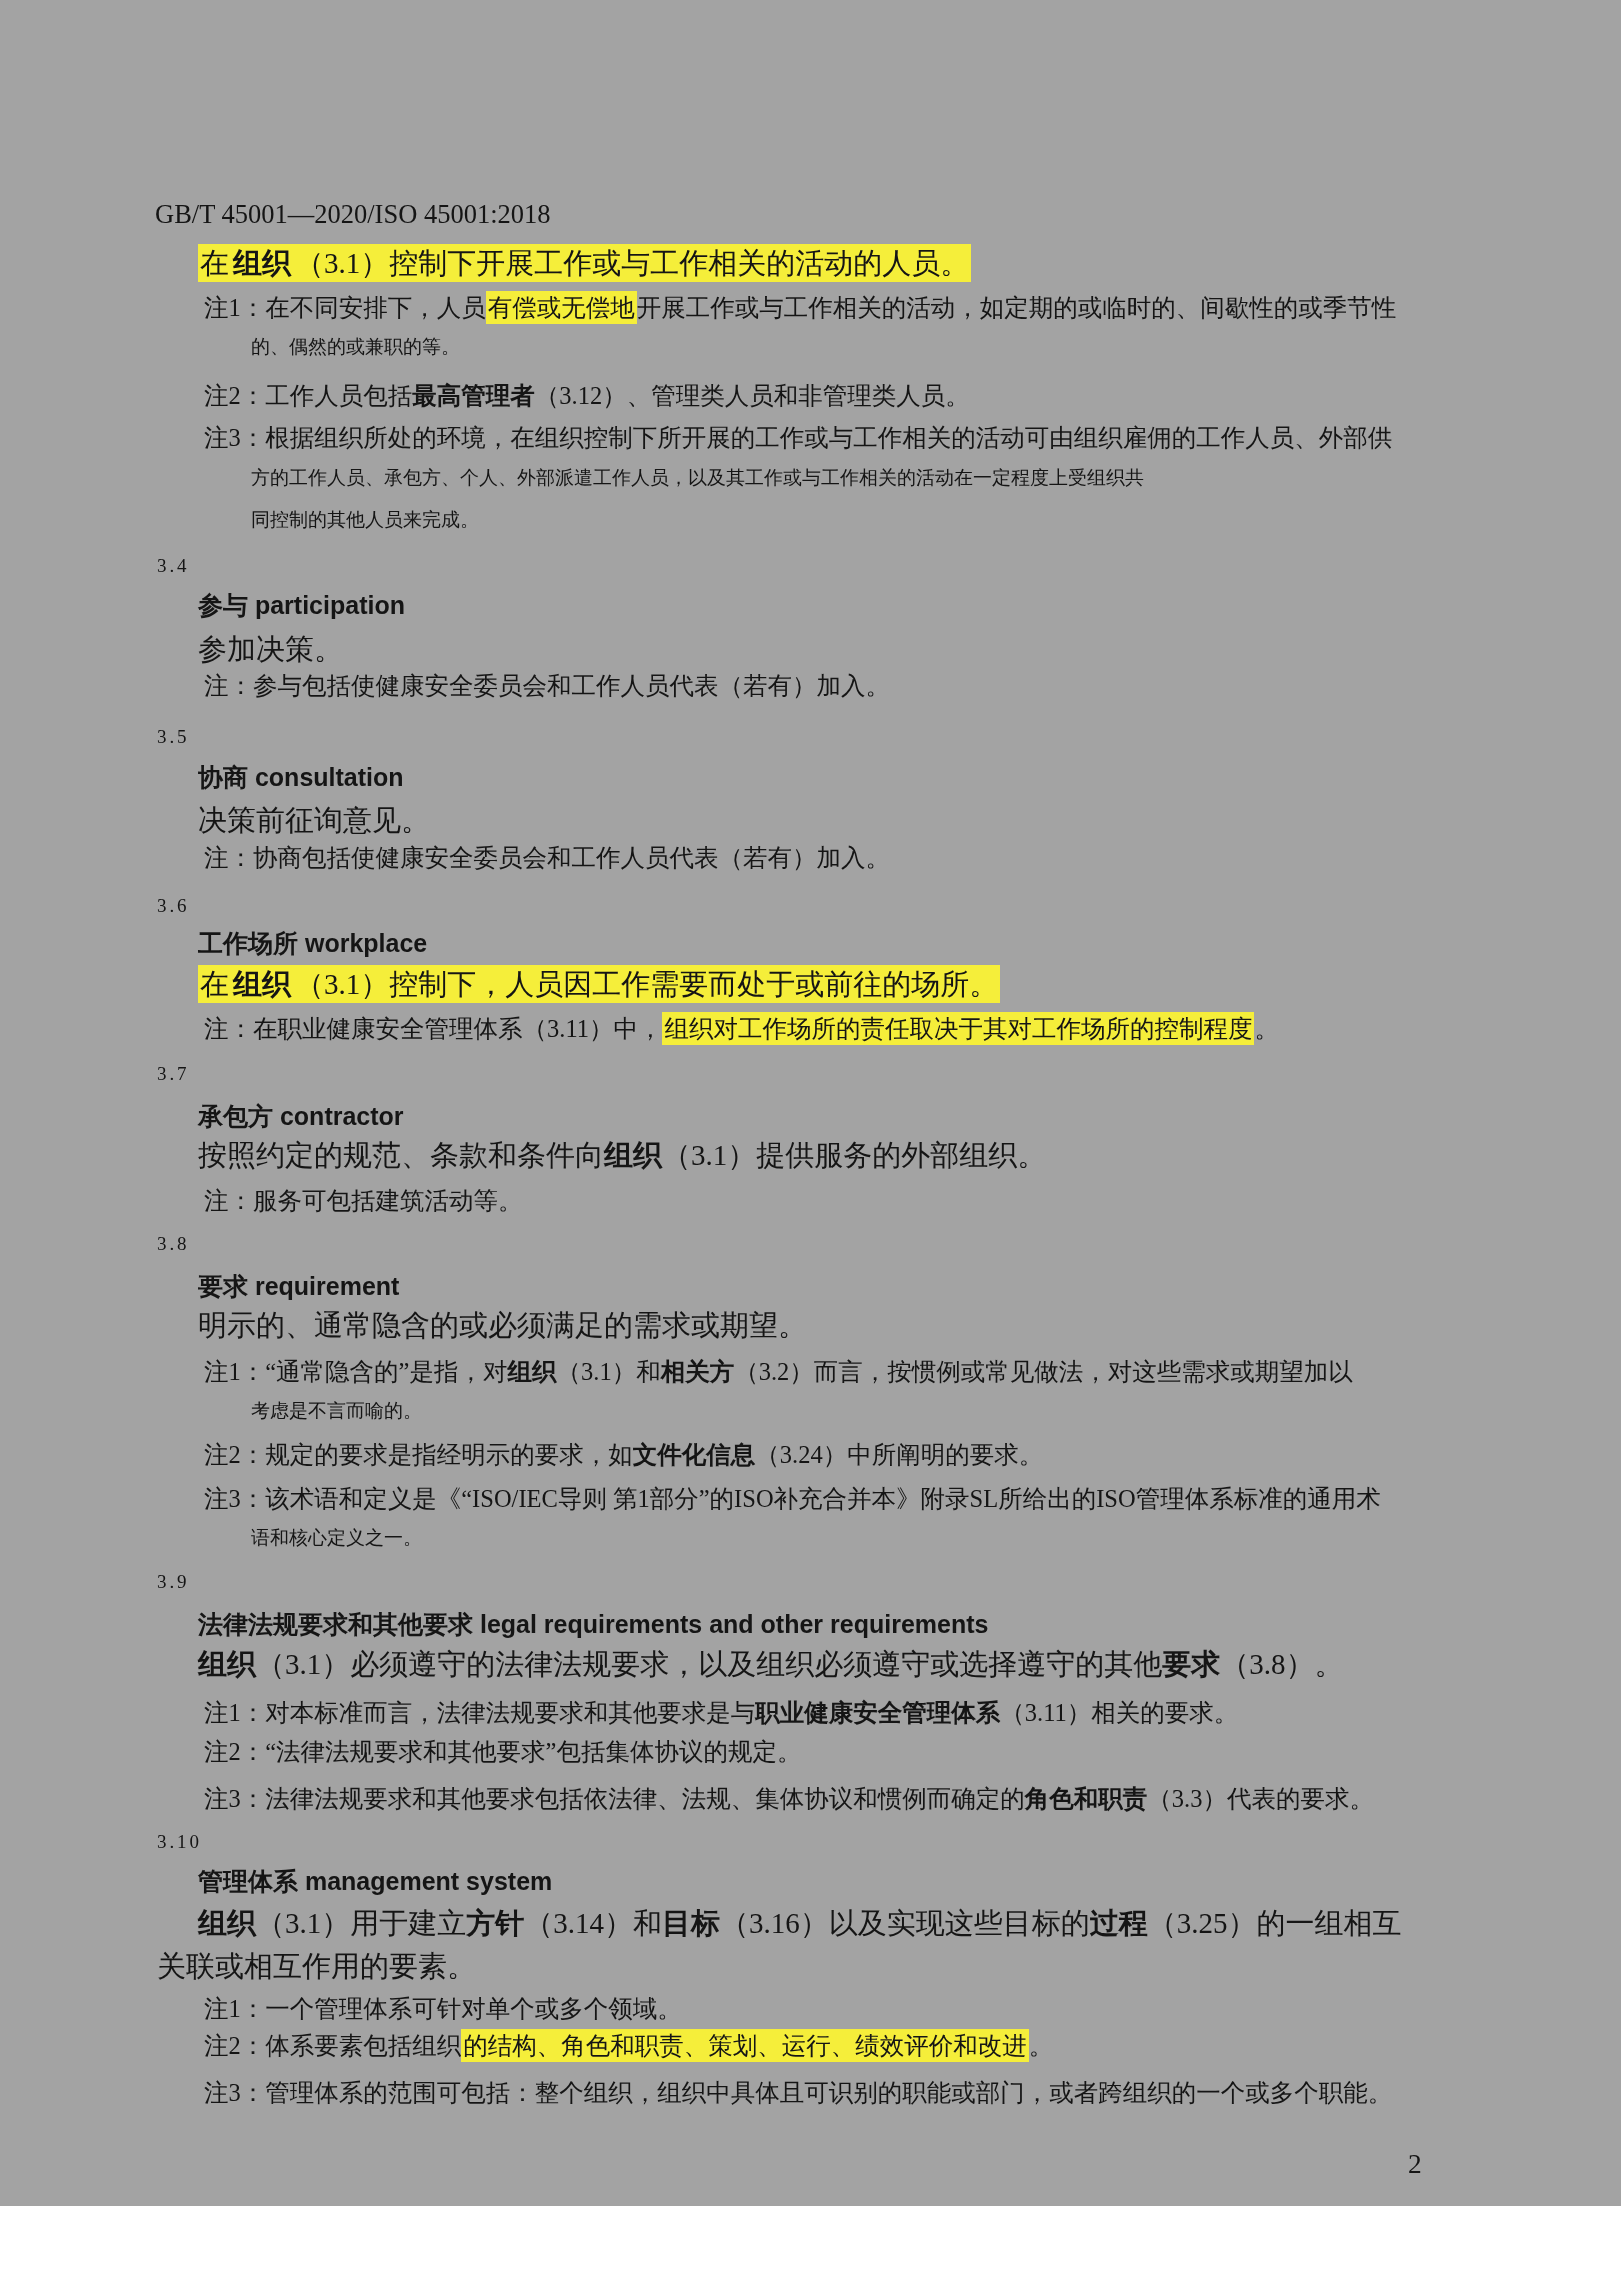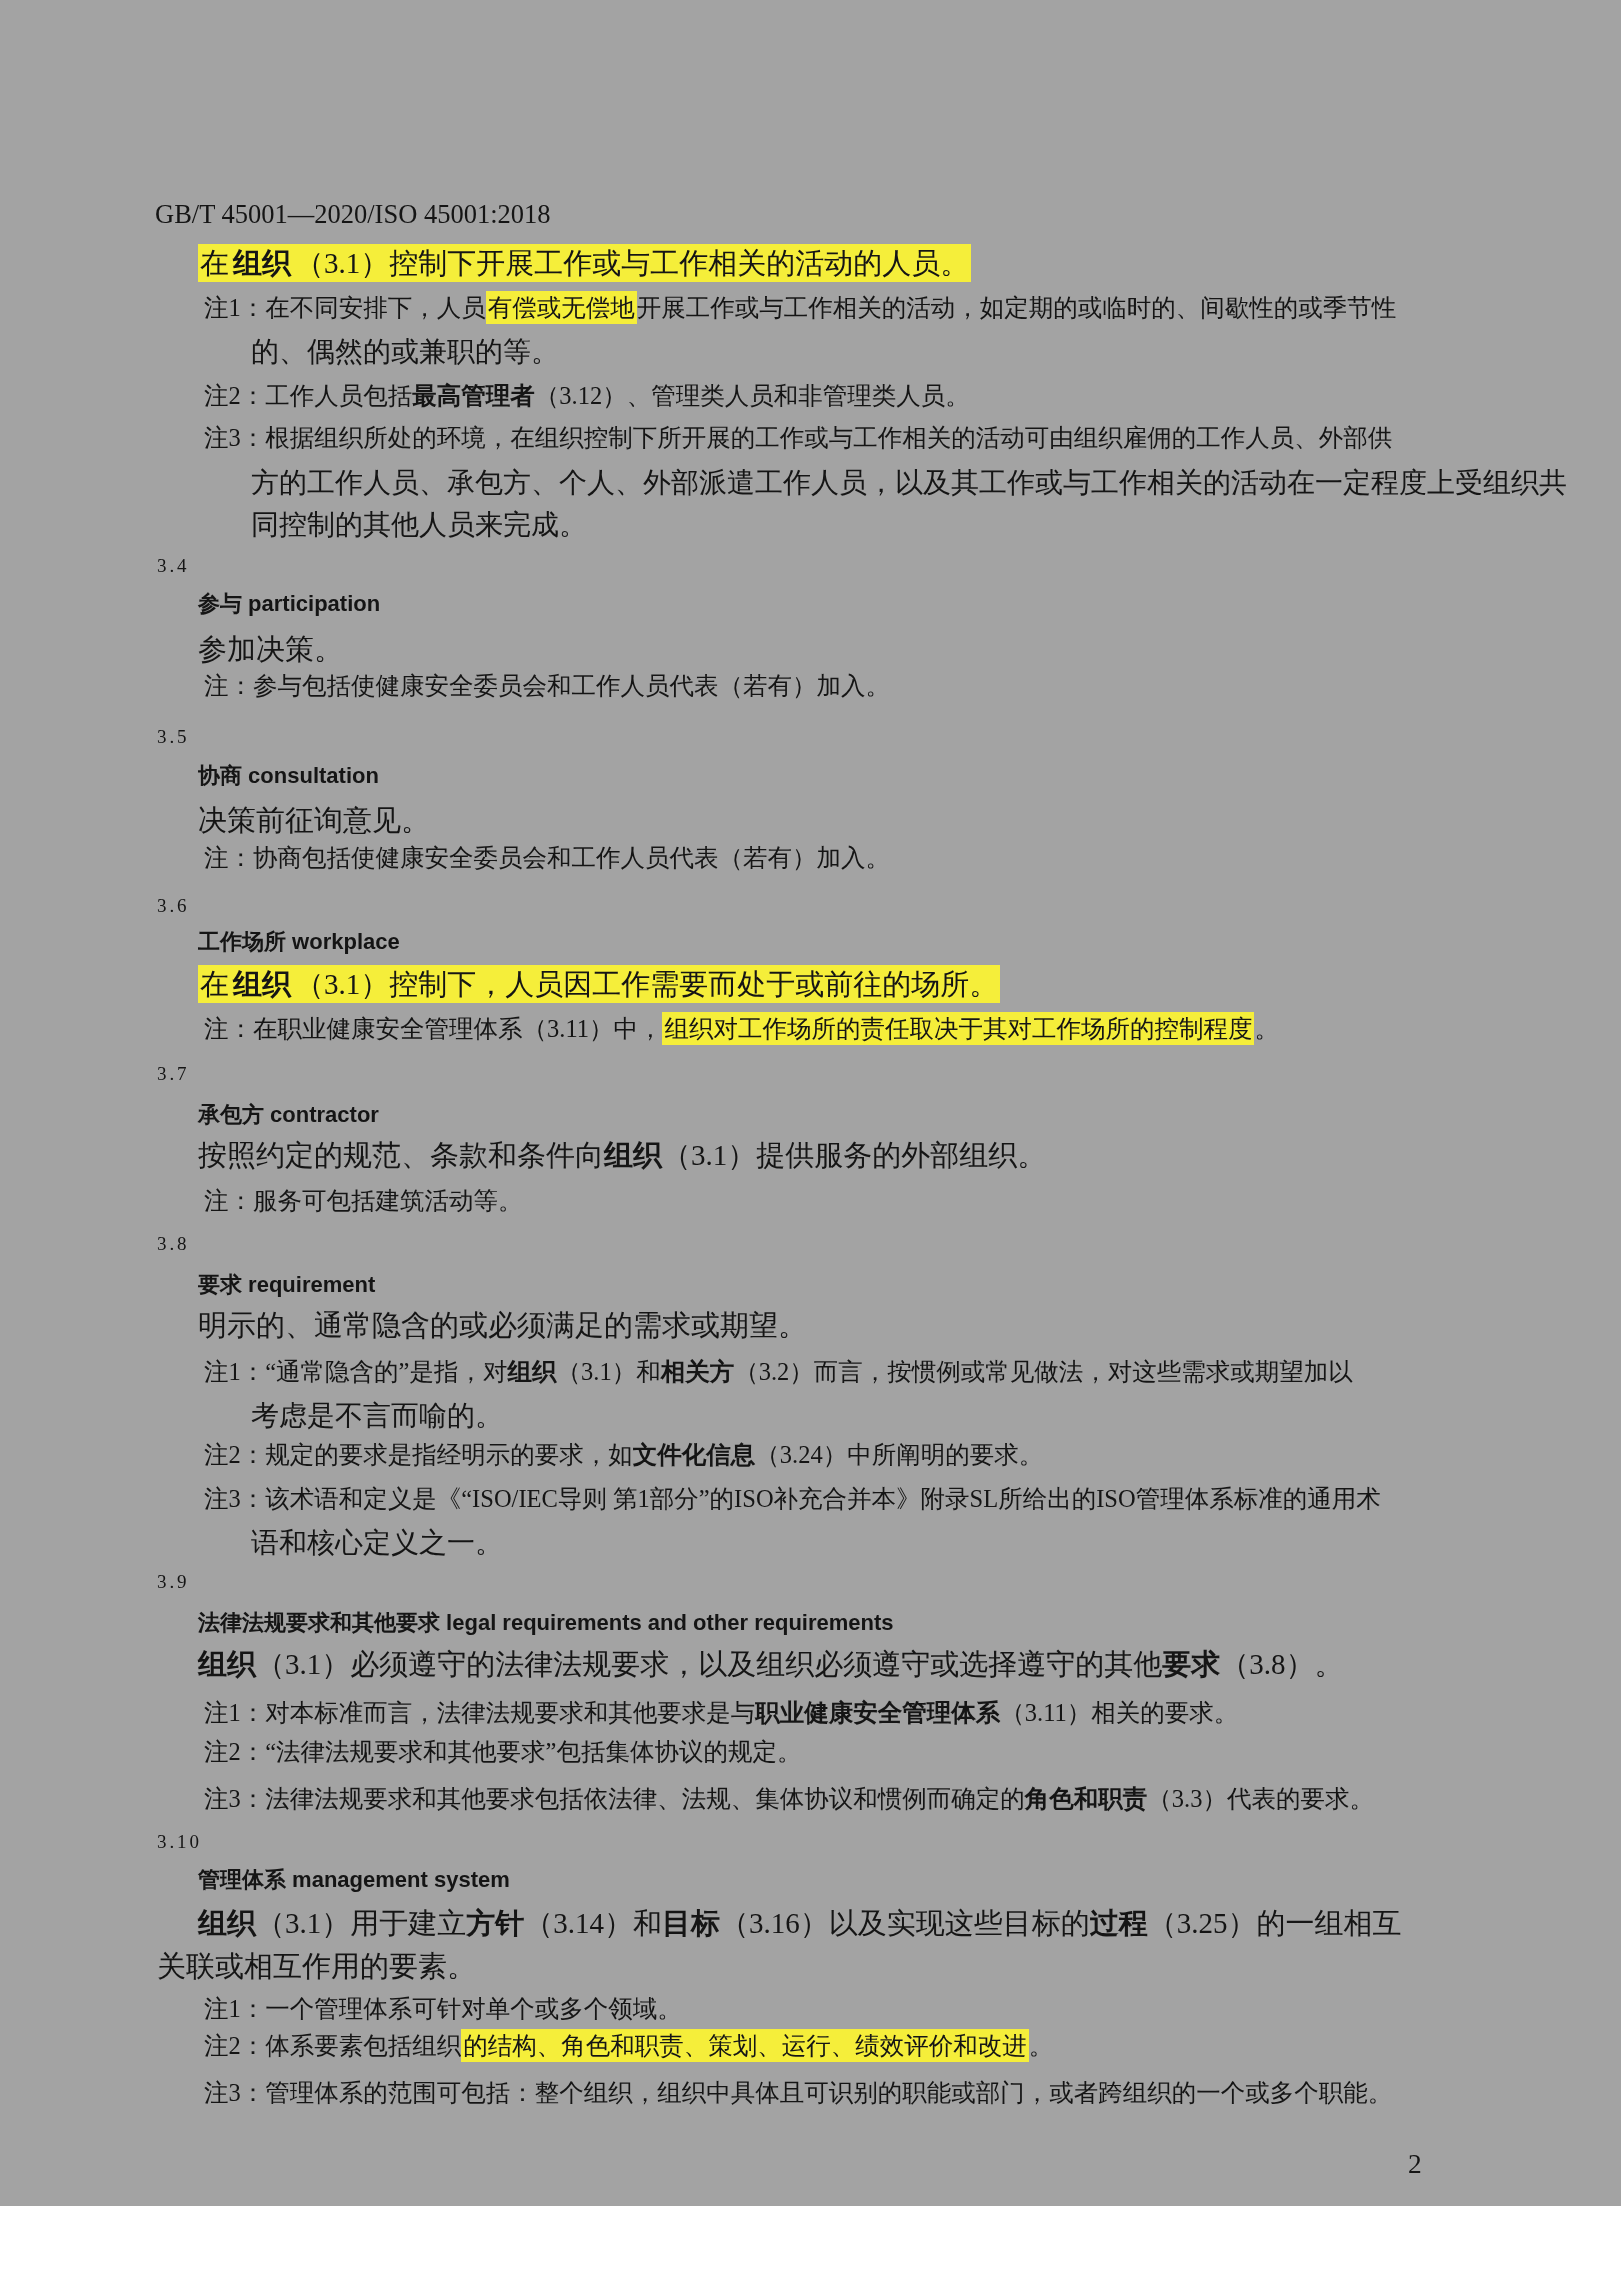--- a/index.html
+++ b/index.html
@@ -8,25 +8,25 @@
     width:1621px;
     height:2206px;
     background:#a3a3a3;
     font-family:"Liberation Serif","DejaVu Serif",serif;
     color:#151515;
     overflow:hidden;
   }
   .ln{position:absolute;white-space:nowrap;line-height:1.15;}
   .header{left:155px;font-size:26.5px;}
   .secnum{left:157px;font-size:19px;font-family:Liberation Serif, serif;letter-spacing:2.9px;}
-  .term{left:198px;font-size:22px;font-weight:bold;font-family:"Liberation Sans","DejaVu Sans",sans-serif;}
+  .term{left:198px;font-size:25px;font-weight:bold;font-family:"Liberation Sans","DejaVu Sans",sans-serif;}
   .def{left:198px;font-size:29px;text-align:right;}
   .defmargin{left:157px;font-size:29px;}
   .note{left:204px;font-size:24.5px;}
-  .notecont{left:251px;font-size:28px;}
+  .notecont{left:251px;font-size:19px;}
   .pagenum{left:1408px;font-size:27.4px;}
   .seg-b{font-weight:bold;font-family:"Liberation Sans","DejaVu Sans",sans-serif;}
   .seg-hl{background:var(--hl,#f5ee3a);padding:2.9px 2px;}
 </style>
 </head>
 <body>
 
 <div class="page">
   <div class="ln header" style="top:199px">GB/T 45001—2020/ISO 45001:2018</div>
 

